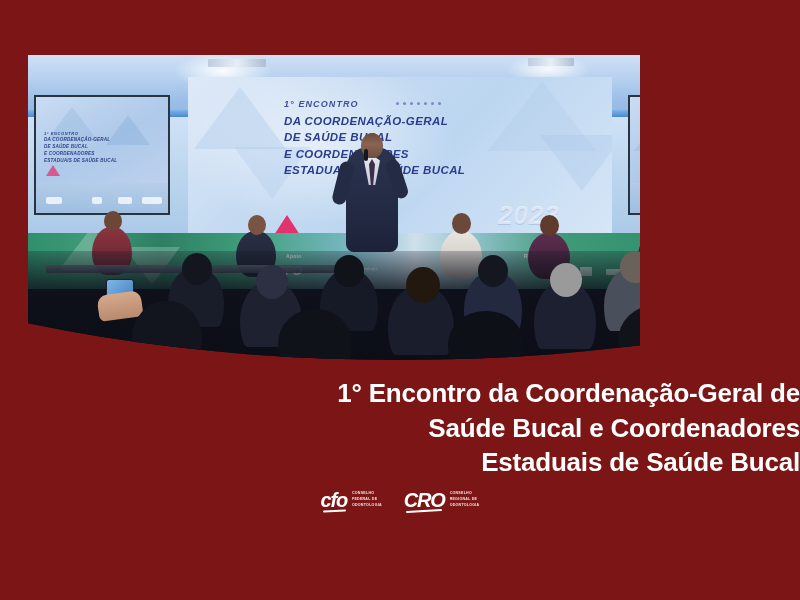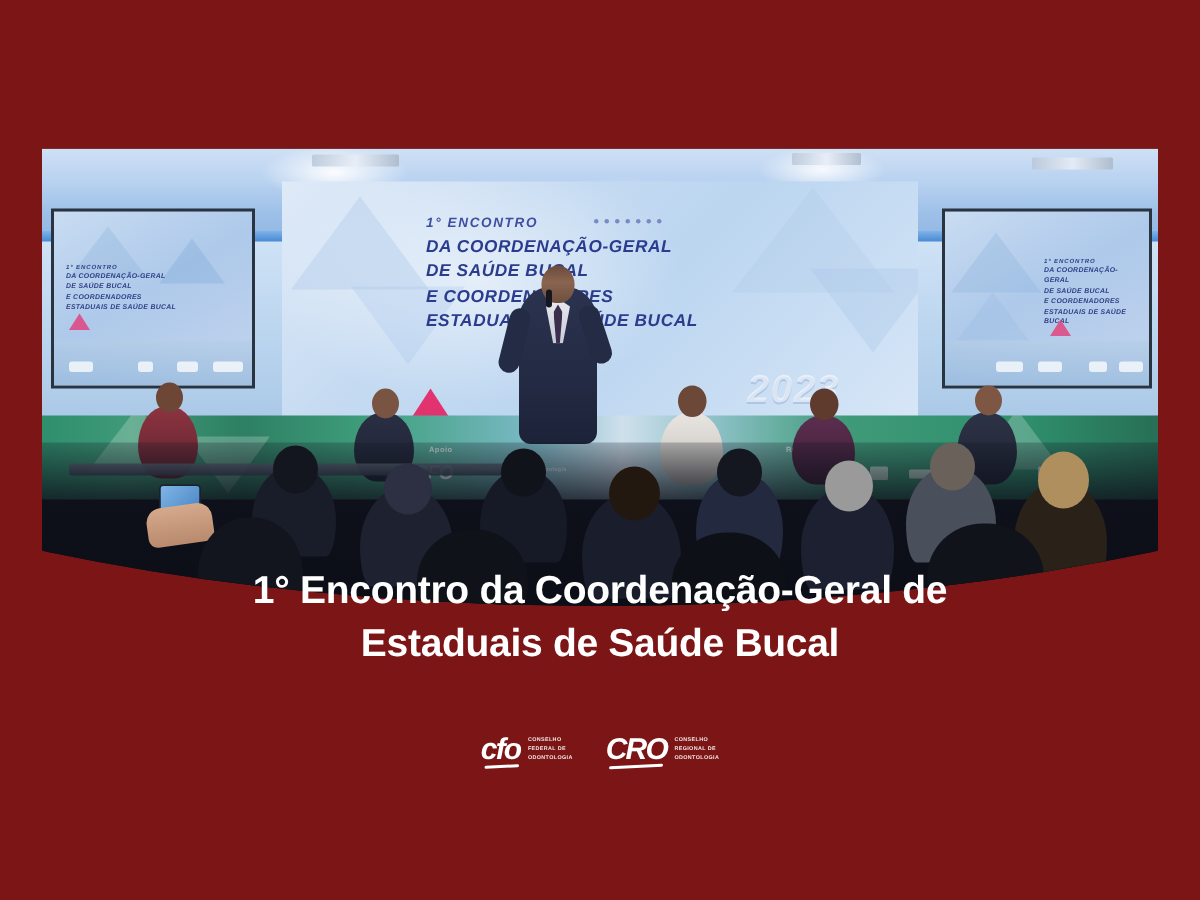--- a/index.html
+++ b/index.html
@@ -5,23 +5,22 @@
   html,body{margin:0;padding:0;}
   body{
     width:800px;height:600px;overflow:hidden;
     background:#7c1515;
     font-family:"Liberation Sans", sans-serif;
   }
   .poster{position:relative;width:800px;height:600px;background:#7c1515;overflow:hidden;}
 
   
   .photo-wrap{
-    position:absolute;left:28px;top:55px;width:744px;height:305px;
+    position:absolute;left:28px;top:55px;width:612px;height:305px;
     overflow:hidden;
-    margin-top:44px;
   }
   .photo-mask{
     position:absolute;left:0;top:0;width:744px;height:305px;
     -webkit-clip-path: ellipse(105% 100% at 50% 0%);
     clip-path: ellipse(105% 100% at 50% 0%);
     overflow:hidden;
   }
   .photo{
     position:absolute;left:0;top:0;width:744px;height:305px;
     background:#0d1018;
@@ -180,21 +179,21 @@
   }
   .hand{
     position:absolute;left:70px;top:238px;width:44px;height:26px;
     background:linear-gradient(180deg,#d5a98c,#b98a6d);
     border-radius:10px 10px 6px 6px;transform:rotate(-8deg);
   }
 
   
   .title{
     position:absolute;left:0;top:376px;width:800px;
-    text-align:center;color:#ffffff;
+    text-align:right;color:#ffffff;
     font-weight:bold;font-size:26px;line-height:1.33;
     letter-spacing:-.2px;
   }
   .title .ln{display:block;white-space:nowrap;}
 
   
   .logos{
     position:absolute;left:0;top:490px;width:800px;
     display:flex;justify-content:center;align-items:center;gap:22px;
   }
@@ -371,20 +370,21 @@
         <div class="aud" style="left:250px;top:254px;width:74px;height:58px;background:#0f1219;"></div>
         <div class="aud" style="left:420px;top:256px;width:76px;height:56px;background:#0d1017;"></div>
         <div class="aud" style="left:590px;top:250px;width:78px;height:60px;background:#101319;"></div>
 
       </div>
     </div>
   </div>
 
   <div class="title">
     <span class="ln">1° Encontro da Coordenação-Geral de</span>
+    <span class="ln">Saúde Bucal e Coordenadores</span>
     <span class="ln">Estaduais de Saúde Bucal</span>
   </div>
 
   <div class="logos">
     <div class="logo">
       <span class="logo-mark">cfo</span>
       <span class="logo-sub">Conselho
 Federal de
 Odontologia</span>
     </div>

